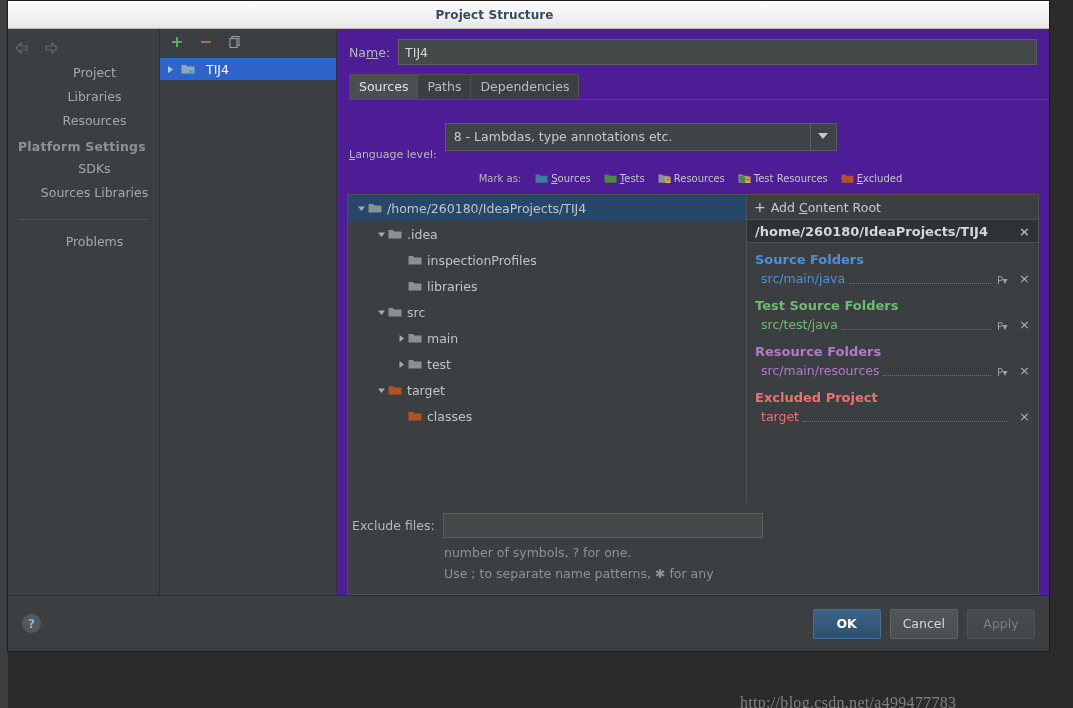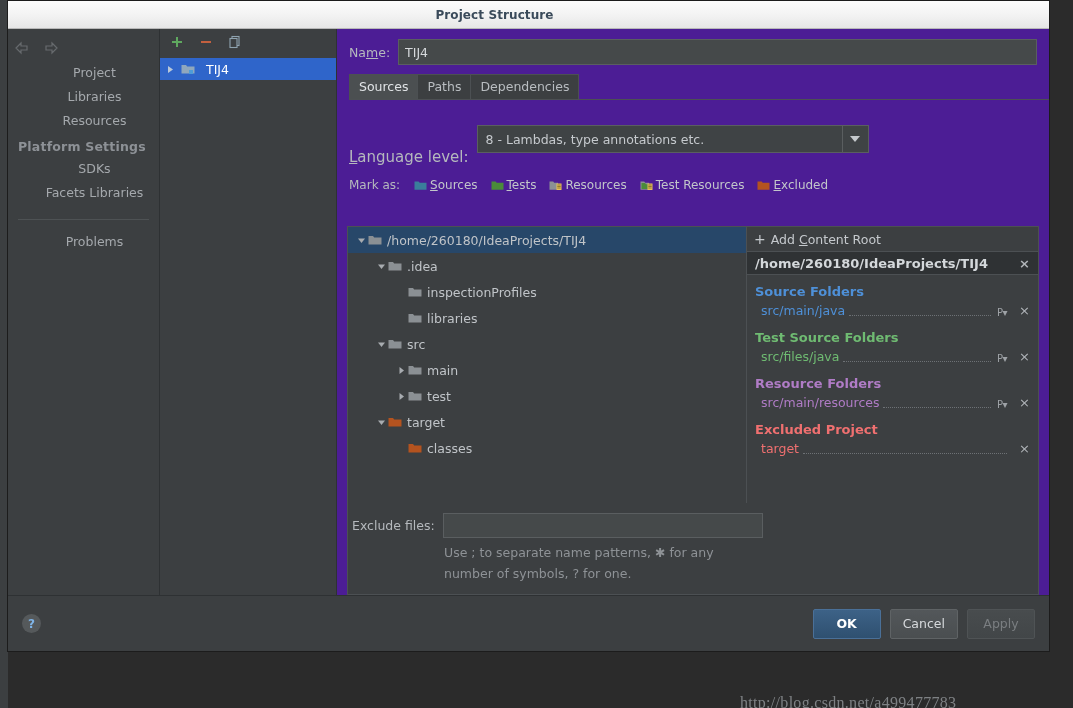--- a/index.html
+++ b/index.html
@@ -103,40 +103,40 @@
     font-size: 12.5px; color: #b9bdc1; padding: 4px 9px 5px 9px;
     border: 1px solid #4c5053; border-bottom: none; background: #3c3f41;
     margin-right: -1px; cursor: default;
   }
   .tab.active { background: #4b4f51; color: #e0e3e6; }
   #tab-underline { height: 1px; background: #4c5053; margin-left: 12px; }
 
   #pane { flex: 1; display: flex; flex-direction: column; min-height: 0; padding: 0 10px 0 10px; }
 
   #lang-row { display: flex; align-items: center; gap: 8px; padding: 12px 2px 0 2px; }
-  #lang-row .label { font-size: 15px; color: #b5b9bd; margin-top: 36px; }
+  #lang-row .label { font-size: 11px; color: #b5b9bd; margin-top: 36px; }
   #lang-combo {
     display: flex; width: 392px; height: 28px;
     border: 1px solid #5a5e60; background: #3f4345;
   }
   #lang-value {
     flex: 1; display:flex; align-items:center; padding-left: 8px;
     font-size: 12.5px; color: #c5c9cd;
   }
   #lang-arrow {
     width: 26px; border-left: 1px solid #5a5e60;
     display:flex; align-items:center; justify-content:center;
   }
 
-  #markas-row { display:flex; align-items:center; gap: 8px; padding: 12px 2px 10px 2px; font-size: 12px; color:#b5b9bd; }
+  #markas-row { display:flex; align-items:center; gap: 8px; padding: 12px 2px 10px 2px; font-size: 10px; color:#b5b9bd;justify-content:center; }
   #markas-row .mk-label { margin-right: 6px; }
   .mk-item { display:flex; align-items:center; gap: 3px; margin-right: 5px; color:#c2c6ca; cursor: default; }
   .folder-ico { width: 13px; height: 11px; position: relative; flex:none; }
 
-  #split { flex: 1; display: flex; min-height: 0; border: 1px solid #4c5053; border-bottom: none; margin-top: 24px; }
+  #split { flex: 1; display: flex; min-height: 0; border: 1px solid #4c5053; border-bottom: none; }
 
   
   #filetree { flex: 1; min-width: 0; background: #3c3f41; overflow: hidden; }
   .ft-row { height: 26px; display:flex; align-items:center; font-size:12.5px; color:#c0c4c8; }
   .ft-row.selected { background: #274769; }
   .ft-tri { width: 14px; flex:none; display:flex; align-items:center; justify-content:center; }
   .ft-ico { width: 14px; height: 12px; margin-right: 5px; flex:none; }
 
   
   #roots {
@@ -241,21 +241,21 @@
           </svg>
         </span>
       </div>
 
       <div class="side-item">Project</div>
       <div class="side-item">Libraries</div>
       <div class="side-item">Resources</div>
 
       <div class="side-group">Platform Settings</div>
       <div class="side-item">SDKs</div>
-      <div class="side-item">Facets Libraries</div>
+      <div class="side-item">Sources Libraries</div>
 
       <div id="side-divider"></div>
       <div class="side-item">Problems</div>
     </div>
 
     <div id="modules-panel">
       <div id="modules-toolbar">
         <span class="tb-icon">
           <svg width="16" height="16" viewBox="0 0 16 16">
             <path d="M8 3 V13 M3 8 H13" stroke="#5fa85f" stroke-width="2"></path>
@@ -503,21 +503,21 @@
             <div class="group-title" style="color:#4e90d8">Source Folders</div>
             <div class="folder-line">
               <span class="fname" style="color:#4e90d8">src/main/java</span>
               <span class="dots"></span>
               <span class="pfx">P▾</span>
               <span class="x-btn">×</span>
             </div>
 
             <div class="group-title" style="color:#6fbb72">Test Source Folders</div>
             <div class="folder-line">
-              <span class="fname" style="color:#6fbb72">src/files/java</span>
+              <span class="fname" style="color:#6fbb72">src/test/java</span>
               <span class="dots"></span>
               <span class="pfx">P▾</span>
               <span class="x-btn">×</span>
             </div>
 
             <div class="group-title" style="color:#b07cc6">Resource Folders</div>
             <div class="folder-line">
               <span class="fname" style="color:#b07cc6">src/main/resources</span>
               <span class="dots"></span>
               <span class="pfx">P▾</span>
@@ -532,22 +532,22 @@
             </div>
           </div>
         </div>
 
         <div id="exclude-box">
           <div id="exclude-row">
             <span class="label">Exclude files:</span>
             <input id="exclude-input" type="text" value="" style="">
           </div>
           <div id="exclude-hint">
+            <div>number of symbols, ? for one.</div>
             <div>Use ; to separate name patterns, ✱ for any</div>
-            <div>number of symbols, ? for one.</div>
           </div>
         </div>
 
       </div>
     </div>
   </div>
 
   <div id="footer">
     <div id="help-btn">?</div>
     <div id="footer-buttons">

